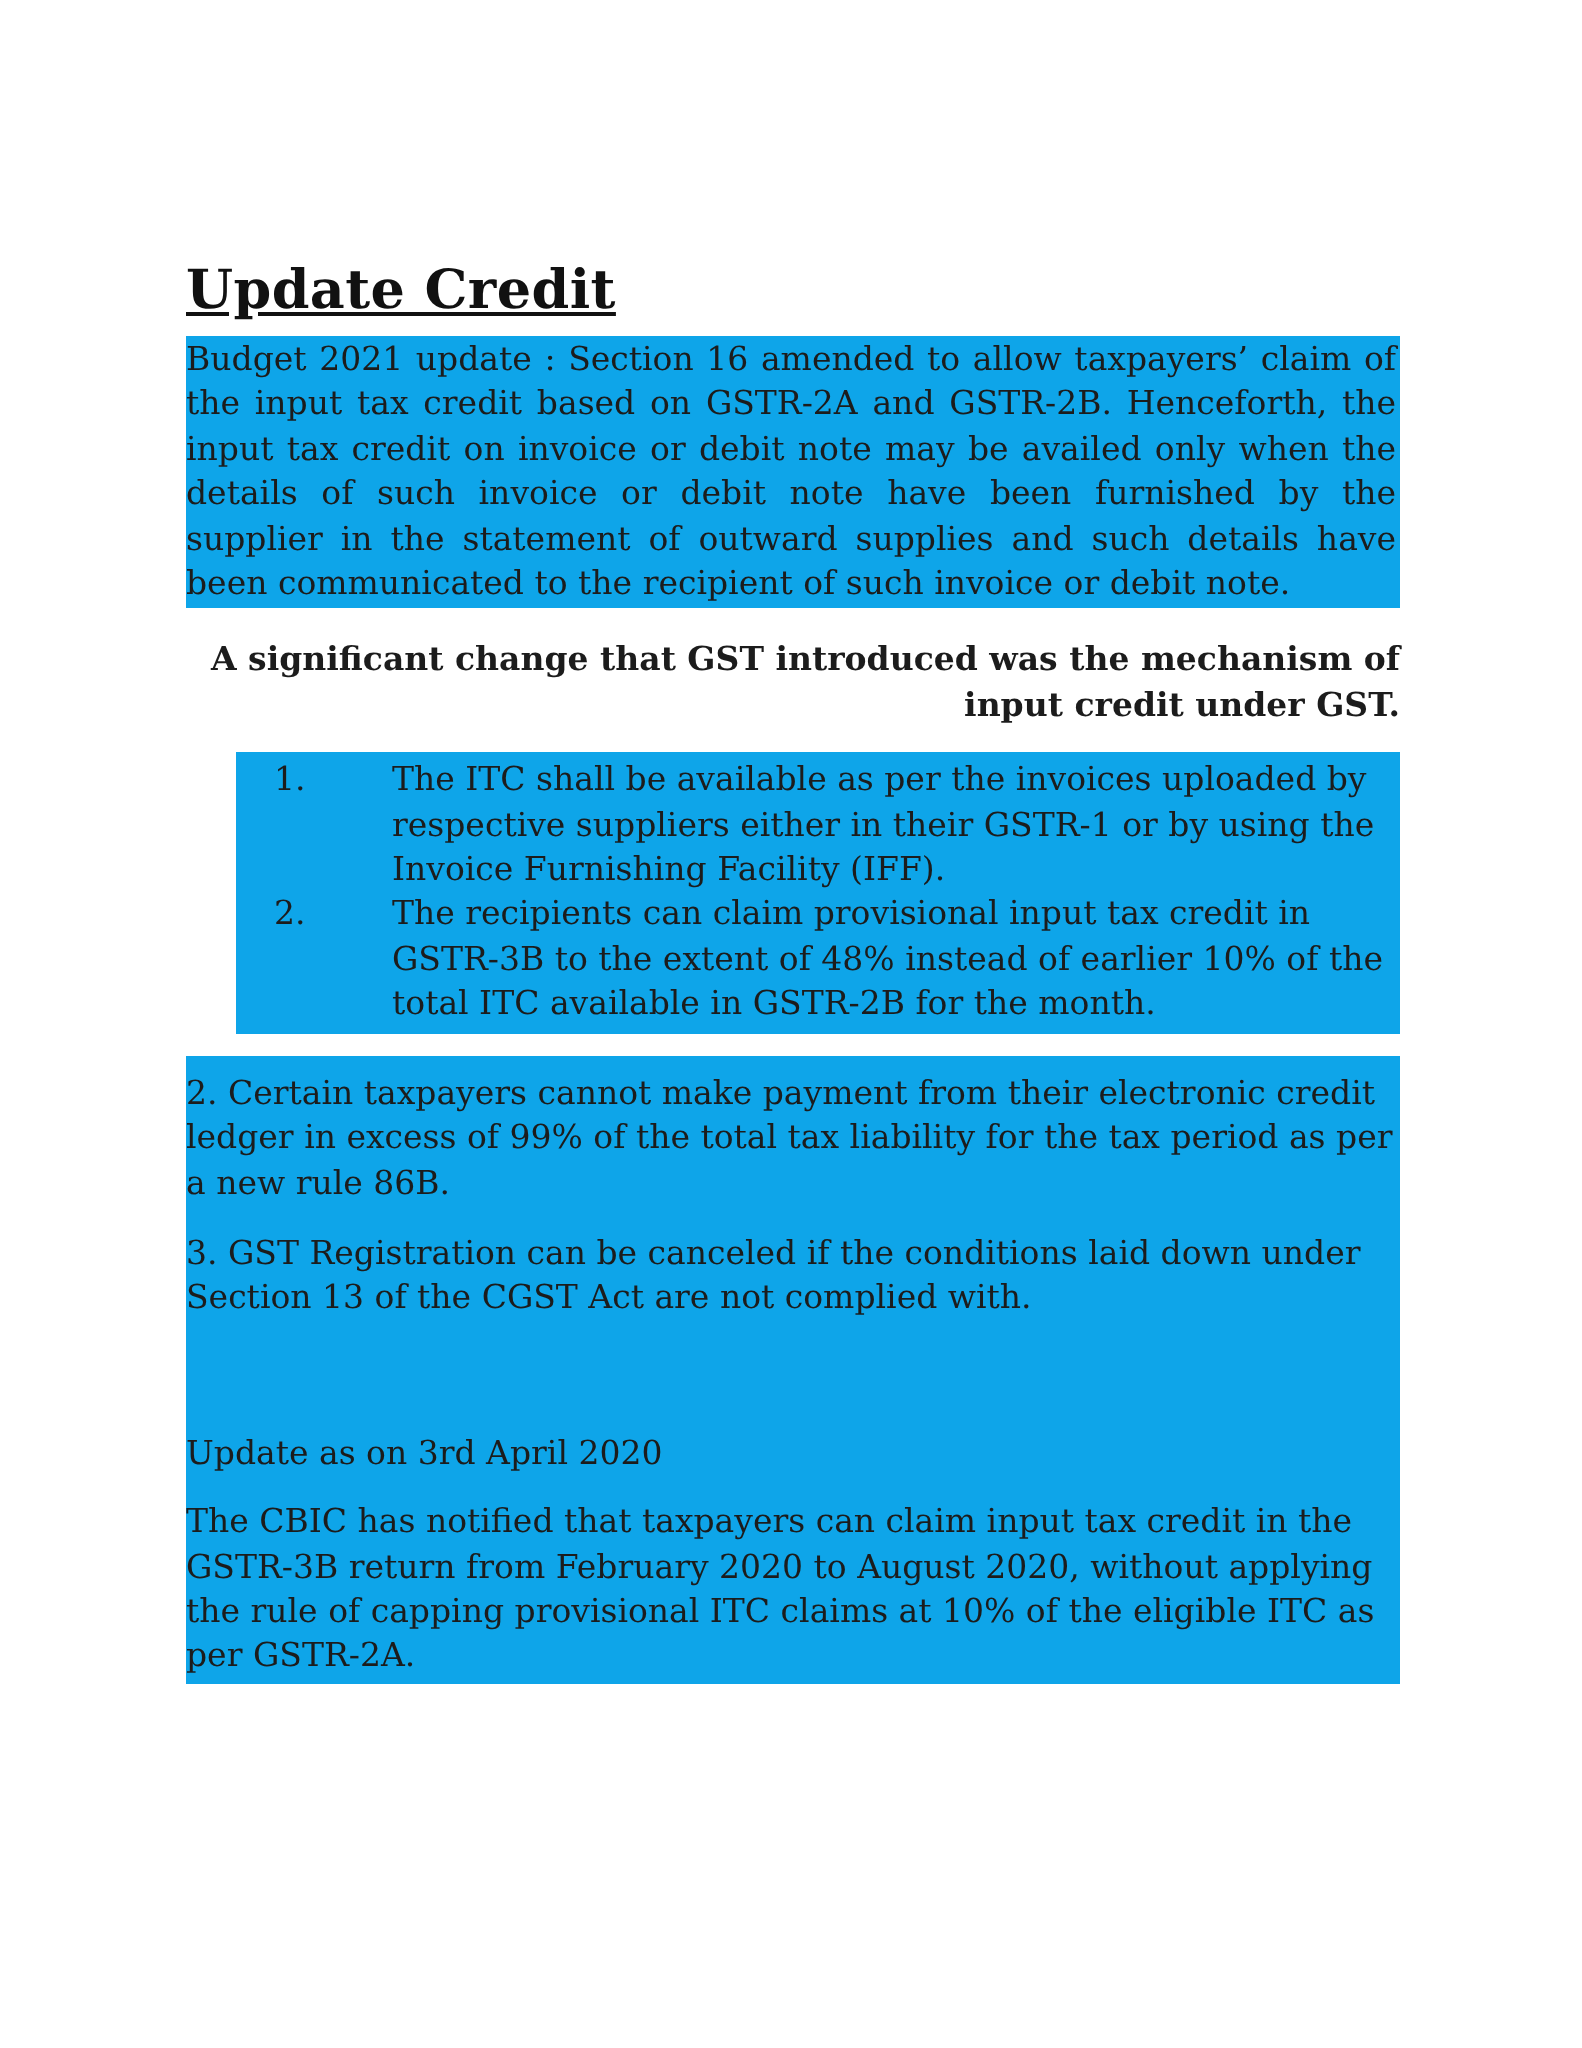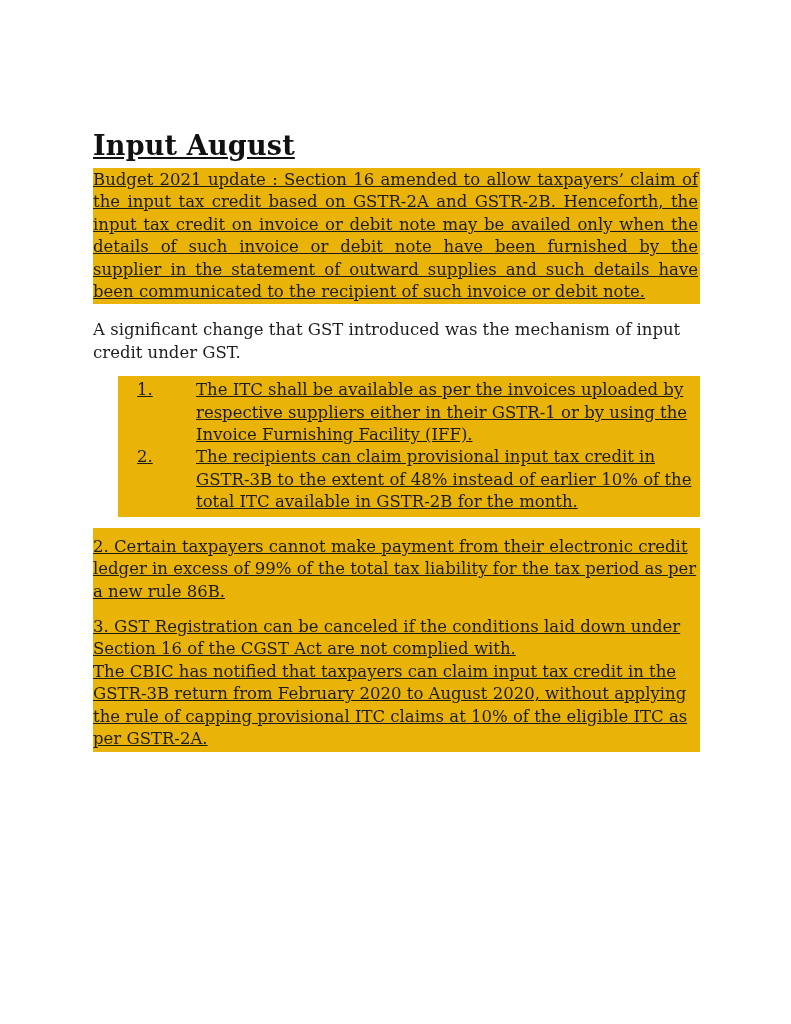--- a/index.html
+++ b/index.html
@@ -31,24 +31,24 @@
     font-weight: bold;
     text-decoration: underline;
     color: #111111;
     letter-spacing: 0.2px;
   }
   .para {
     font-size: 16.5px;
     line-height: 22.4px;
     color: #1c1c1c;
   }
-  .hl { background: #eab308; text-decoration: underline; }
+  .hl { background: #0ea5e9; }
   .justify { text-align: justify; }
   .para-budget { margin-top: 7px; padding: 1px 2px 1px 0; }
-  .para-significant { margin-top: 15px; font-weight: normal; }
+  .para-significant { margin-top: 15px; font-weight: bold; text-align: right; }
   .para-rule-intro { margin-top: 7px; padding: 3px 2px 3px 0; }
   .list-block {
     margin-top: 12px;
     margin-left: 25px;
     width: 582px;
     padding: 3px 0 3px 0;
   }
   .list-item { display: flex; }
   .list-item .marker {
     flex: 0 0 50px;
@@ -61,47 +61,48 @@
     font-size: 16.5px;
     line-height: 22.4px;
     margin-left: 28px;
   }
   .lower-block {
     margin-top: 11px;
     padding: 8px 2px 2px 0;
   }
   .para-rule3 { margin-top: 13px; }
   .para-update-date { margin-top: 55px; }
-  .para-cbic { }
+  .para-cbic { margin-top: 12px; }
   .para-filing { margin-top: 13px; }
 </style>
 </head>
 <body>
 
 <div class="page">
   <div class="content">
 
-    <h1 class="doc-title">Input August</h1>
+    <h1 class="doc-title">Update Credit</h1>
 
     <p class="para hl justify para-budget">Budget 2021 update : Section 16 amended to allow taxpayers’ claim of the input tax credit based on GSTR-2A and GSTR-2B. Henceforth, the input tax credit on invoice or debit note may be availed only when the details of such invoice or debit note have been furnished by the supplier in the statement of outward supplies and such details have been communicated to the recipient of such invoice or debit note.</p>
 
     <p class="para para-significant">A significant change that GST introduced was the mechanism of input credit under GST.</p>
 
 
     <div class="list-block hl">
       <div class="list-item">
         <span class="marker">1.</span>
         <span class="item-text">The ITC shall be available as per the invoices uploaded by respective suppliers either in their GSTR-1 or by using the Invoice Furnishing Facility (IFF).</span>
       </div>
       <div class="list-item">
         <span class="marker">2.</span>
         <span class="item-text">The recipients can claim provisional input tax credit in GSTR-3B to the extent of 48% instead of earlier 10% of the total ITC available in GSTR-2B for the month.</span>
       </div>
     </div>
 
     <div class="lower-block hl">
       <p class="para">2. Certain taxpayers cannot make payment from their electronic credit ledger in excess of 99% of the total tax liability for the tax period as per a new rule 86B.</p>
-      <p class="para para-rule3">3. GST Registration can be canceled if the conditions laid down under Section 16 of the CGST Act are not complied with.</p>
+      <p class="para para-rule3">3. GST Registration can be canceled if the conditions laid down under Section 13 of the CGST Act are not complied with.</p>
+      <p class="para para-update-date">Update as on 3rd April 2020</p>
       <p class="para para-cbic">The CBIC has notified that taxpayers can claim input tax credit in the GSTR-3B return from February 2020 to August 2020, without applying the rule of capping provisional ITC claims at 10% of the eligible ITC as per GSTR-2A.</p>
     </div>
 
   </div>
 </div>
 
 </body></html>

